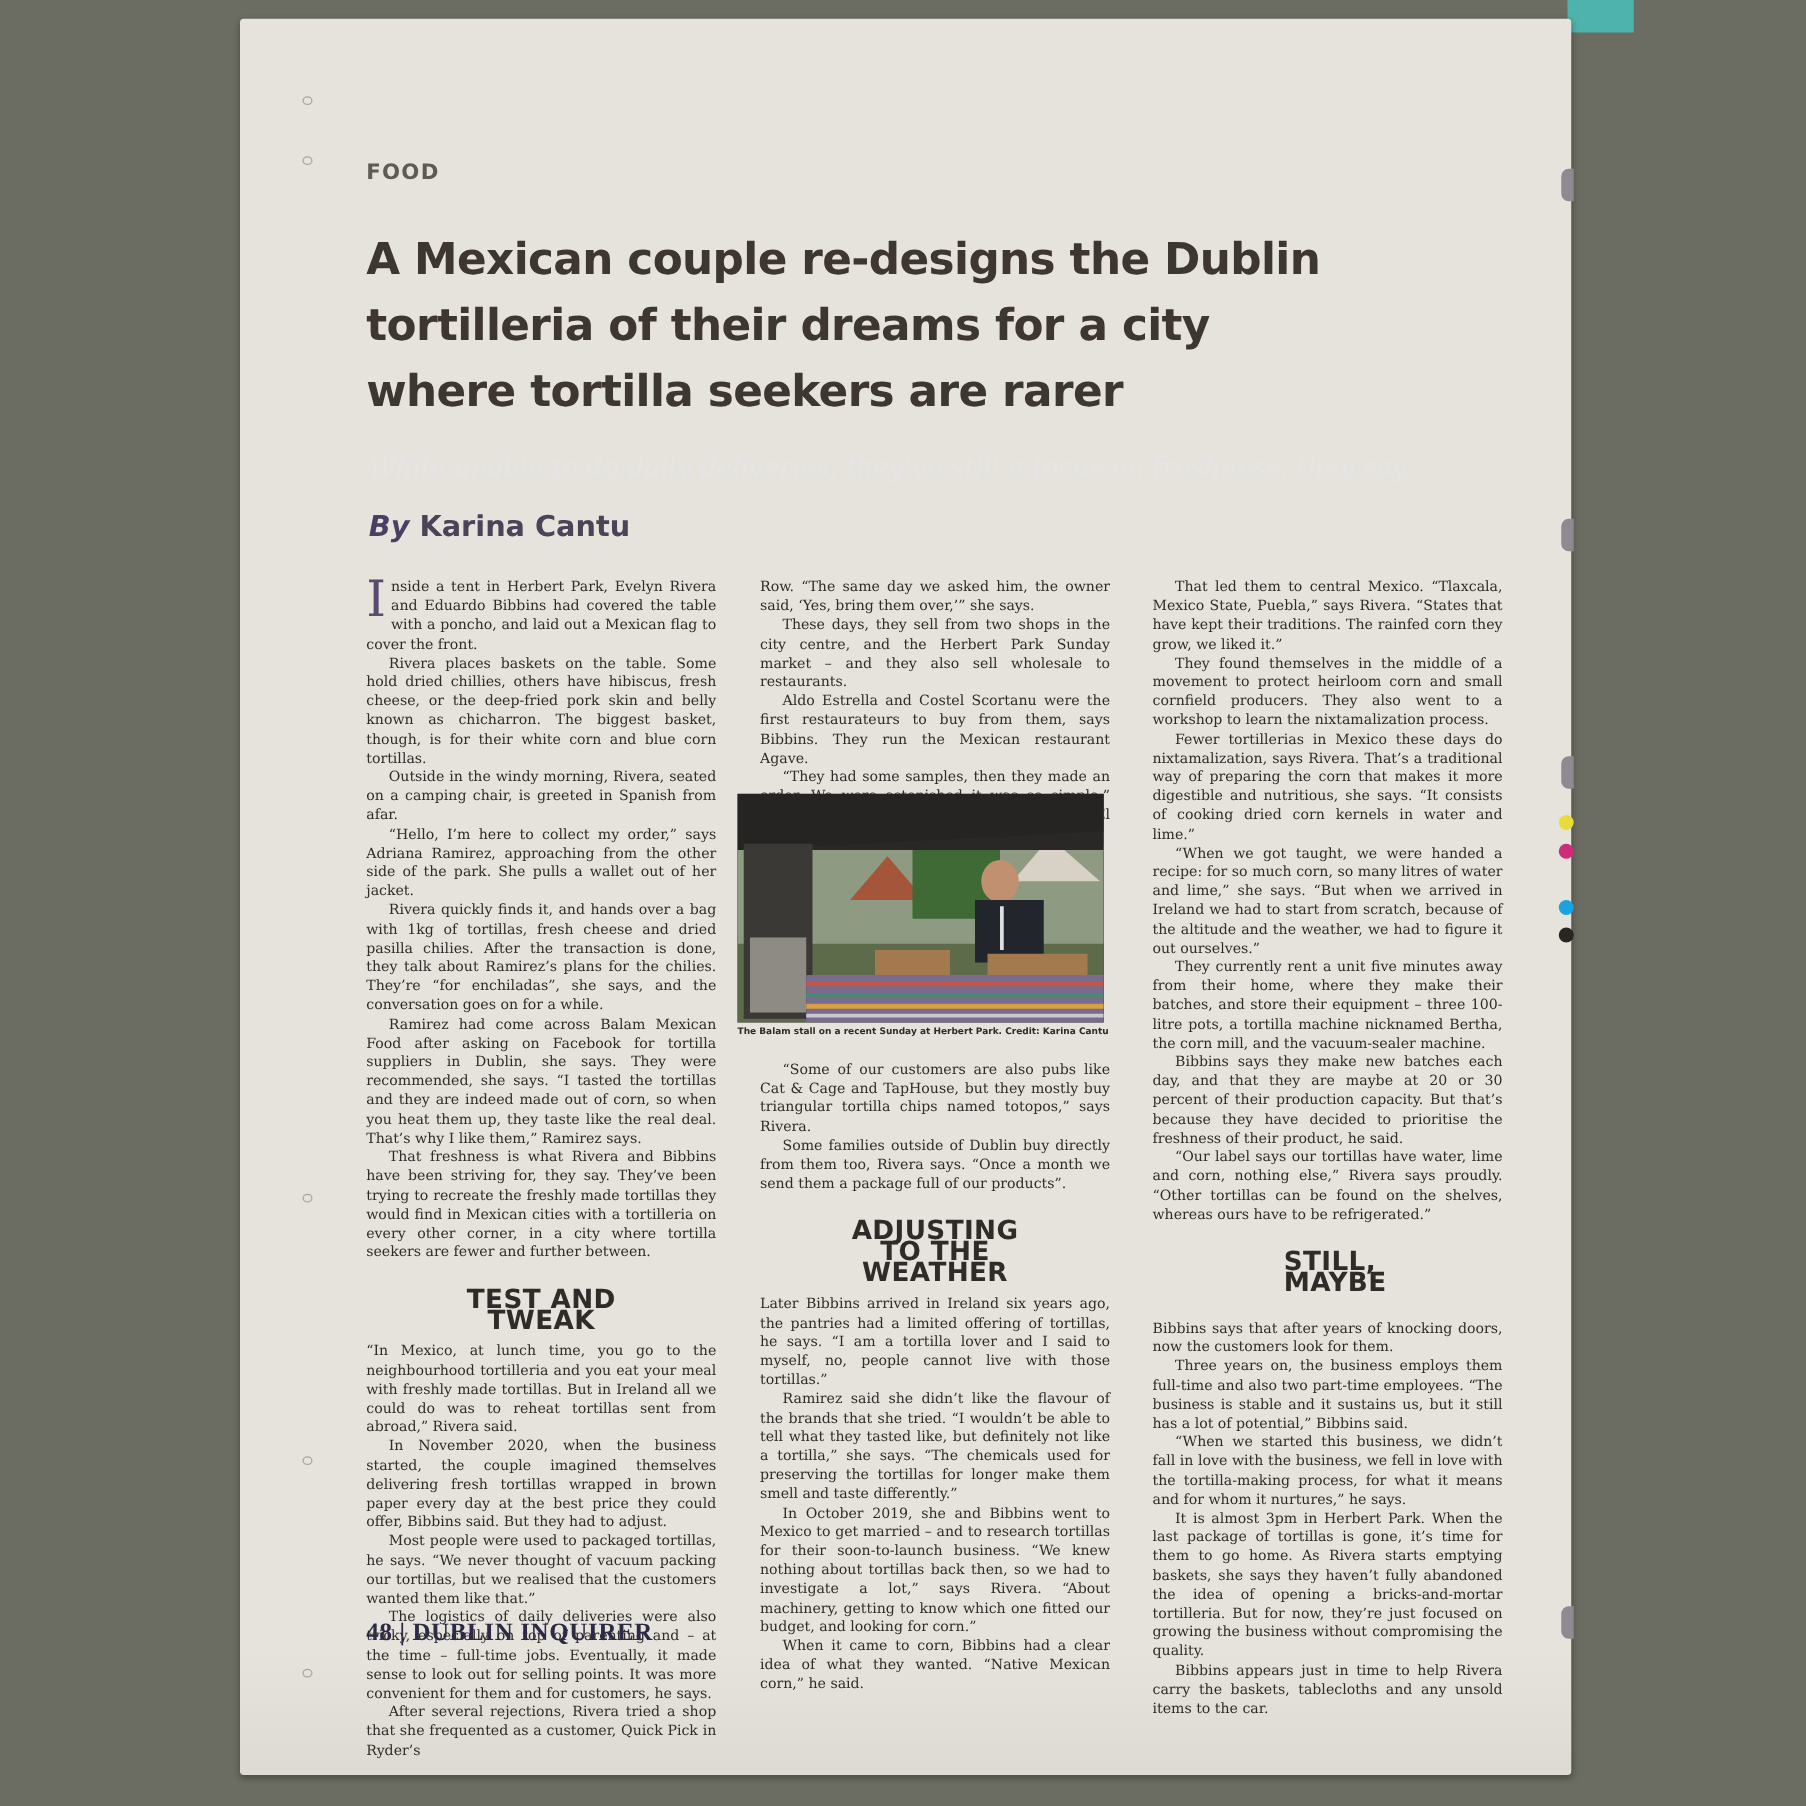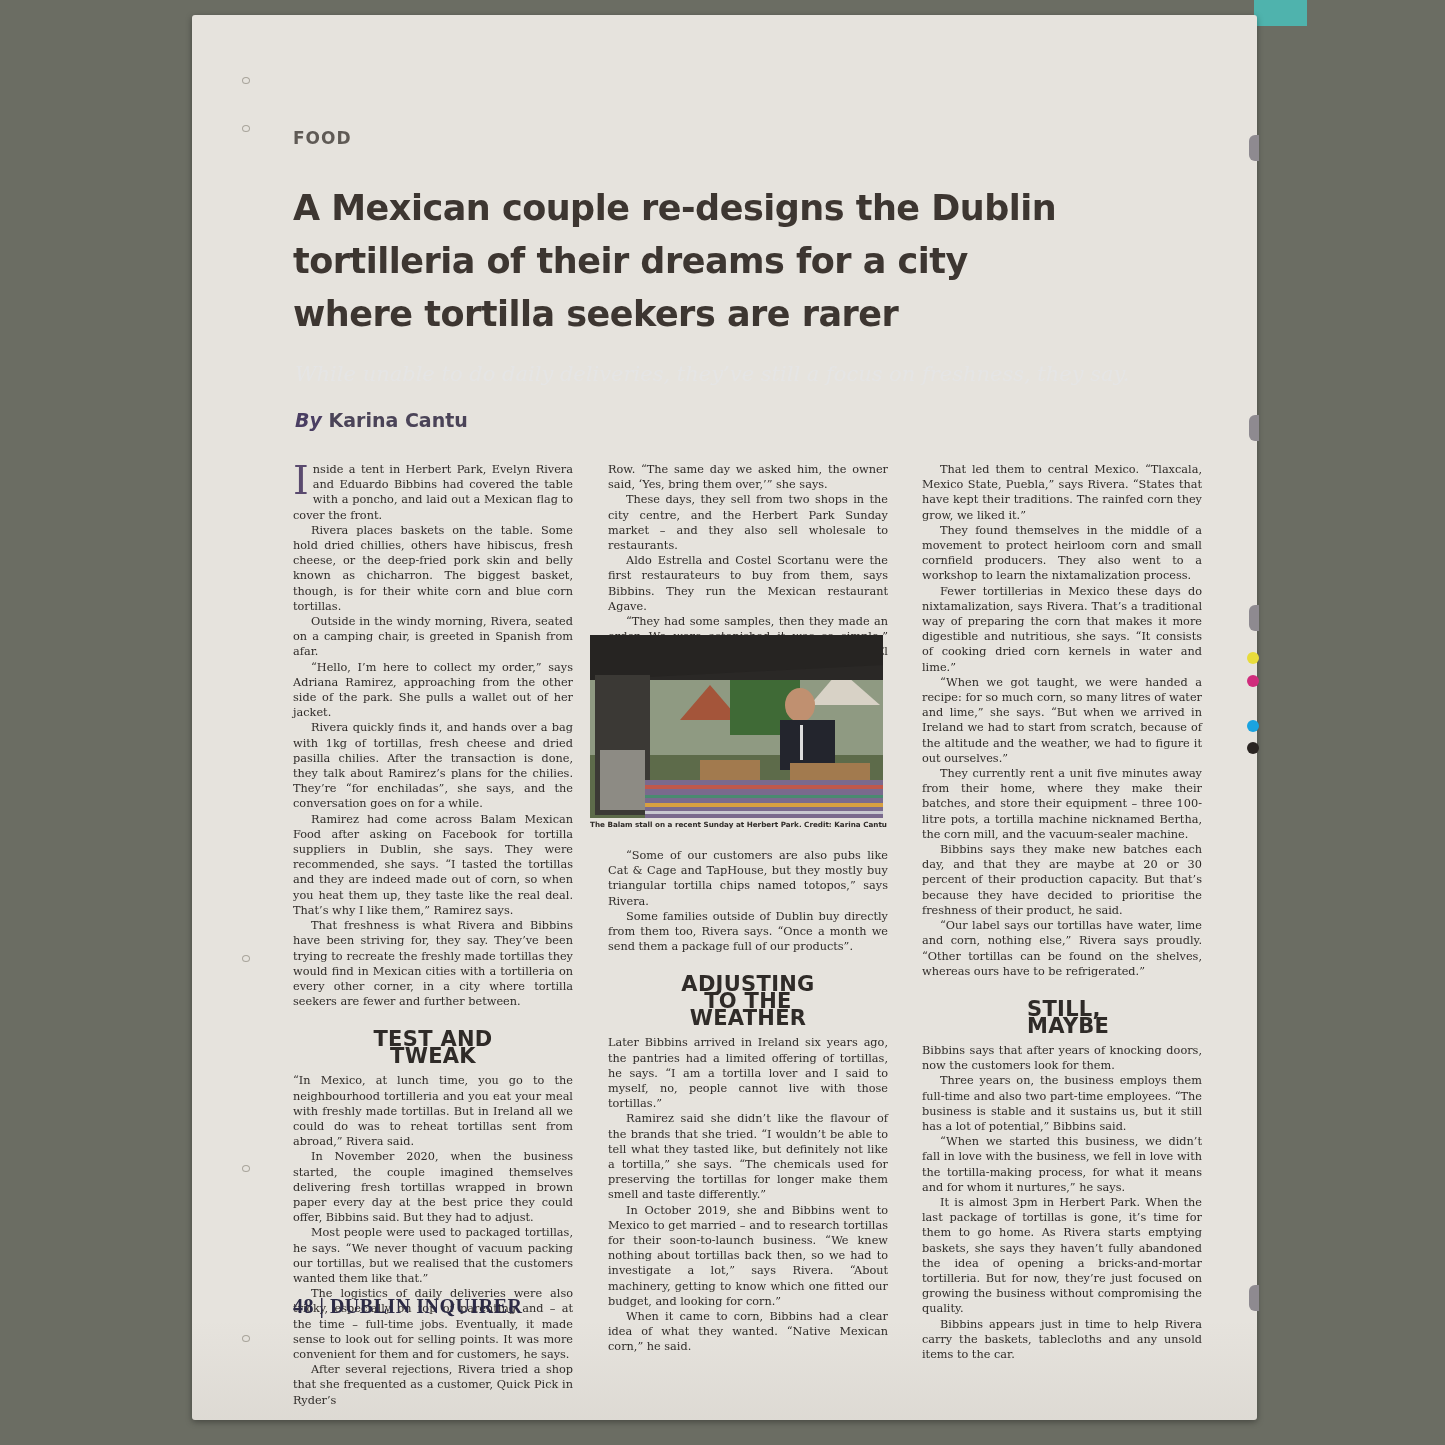--- a/index.html
+++ b/index.html
@@ -6,21 +6,21 @@
   body{width:1445px;height:1445px;background:#6b6d63;position:relative;overflow:hidden;font-family:"DejaVu Serif",serif;}
   .teal-strip{position:absolute;left:1254px;top:0;width:53px;height:26px;background:#4fb3ad;}
   .paper{position:absolute;left:192px;top:15px;width:1065px;height:1405px;background:#e6e3dd;border-radius:3px;box-shadow:0 2px 6px rgba(0,0,0,.35);}
   .paper::after{content:"";position:absolute;left:0;right:0;bottom:0;height:100px;background:linear-gradient(to bottom,rgba(0,0,0,0),rgba(120,110,100,.08));}
   .punch{position:absolute;left:50px;width:6px;height:5px;border:1px solid #a9a59c;border-radius:50%;}
   .tab-mark{position:absolute;right:-2px;width:10px;height:26px;background:#8e8a90;border-radius:6px 0 0 6px;}
   .cmyk{position:absolute;right:-2px;width:12px;height:12px;border-radius:50%;}
   .section{position:absolute;left:293px;top:128px;font-family:"DejaVu Sans",sans-serif;font-weight:bold;font-size:17px;color:#5f5a55;letter-spacing:1px;}
   .headline{position:absolute;left:293px;top:182px;width:900px;font-family:"DejaVu Sans",sans-serif;font-weight:bold;font-size:35px;line-height:53px;color:#3d3631;letter-spacing:-0.5px;}
   .deck{position:absolute;left:295px;top:362px;font-family:"DejaVu Serif",serif;font-style:italic;font-size:21px;color:#e5e5e5;}
-  .byline{position:absolute;left:295px;top:409px;font-family:"DejaVu Sans",sans-serif;font-weight:bold;font-size:19px;color:#4b4458;}
+  .byline{position:absolute;left:295px;top:409px;font-family:"DejaVu Sans",sans-serif;font-weight:bold;font-size:23px;color:#4b4458;}
   .byline .by{font-style:italic;color:#4a3e62;}
   .col{position:absolute;width:280px;font-size:11.3px;line-height:15.2px;color:#2f2b28;text-align:justify;}
   .col p{margin:0;text-indent:18px;}
   .col p.noind{text-indent:0;}
   .dropcap{float:left;font-size:40px;line-height:32px;color:#5a4a6e;margin:2px 4px 0 0;font-family:"DejaVu Serif",serif;}
   .subhead{font-family:"DejaVu Sans",sans-serif;font-weight:bold;font-size:21px;line-height:17px;text-align:center;color:#2f2b28;margin:0 0 6px 0;letter-spacing:.3px;}
   .photo{position:absolute;left:590px;top:635px;width:293px;height:183px;background:#2a2826;overflow:hidden;}
   .caption{position:absolute;left:590px;top:820px;width:300px;font-family:"DejaVu Sans",sans-serif;font-weight:bold;font-size:7.2px;color:#2f2b28;white-space:nowrap;}
   .folio{position:absolute;left:293px;top:1295px;font-family:Liberation Serif, serif;font-weight:bold;font-size:20px;color:#2c2a45;letter-spacing:.5px;}
 </style>
@@ -122,21 +122,21 @@
 
 <div class="col" style="left:922px;top:462px;">
   <p>That led them to central Mexico. “Tlaxcala, Mexico State, Puebla,” says Rivera. “States that have kept their traditions. The rainfed corn they grow, we liked it.”</p>
   <p>They found themselves in the middle of a movement to protect heirloom corn and small cornfield producers. They also went to a workshop to learn the nixtamalization process.</p>
   <p>Fewer tortillerias in Mexico these days do nixtamalization, says Rivera. That’s a traditional way of preparing the corn that makes it more digestible and nutritious, she says. “It consists of cooking dried corn kernels in water and lime.”</p>
   <p>“When we got taught, we were handed a recipe: for so much corn, so many litres of water and lime,” she says. “But when we arrived in Ireland we had to start from scratch, because of the altitude and the weather, we had to figure it out ourselves.”</p>
   <p>They currently rent a unit five minutes away from their home, where they make their batches, and store their equipment – three 100-litre pots, a tortilla machine nicknamed Bertha, the corn mill, and the vacuum-sealer machine.</p>
   <p>Bibbins says they make new batches each day, and that they are maybe at 20 or 30 percent of their production capacity. But that’s because they have decided to prioritise the freshness of their product, he said.</p>
   <p>“Our label says our tortillas have water, lime and corn, nothing else,” Rivera says proudly. “Other tortillas can be found on the shelves, whereas ours have to be refrigerated.”</p>
   <div style="height:22px"></div>
-  <div class="subhead" style="width:70px;margin:0 auto 8px auto;">STILL, MAYBE</div>
+  <div class="subhead" style="width:70px;margin:0 auto 20px auto;">STILL, MAYBE</div>
   <p class="noind">Bibbins says that after years of knocking doors, now the customers look for them.</p>
   <p>Three years on, the business employs them full-time and also two part-time employees. “The business is stable and it sustains us, but it still has a lot of potential,” Bibbins said.</p>
   <p>“When we started this business, we didn’t fall in love with the business, we fell in love with the tortilla-making process, for what it means and for whom it nurtures,” he says.</p>
   <p>It is almost 3pm in Herbert Park. When the last package of tortillas is gone, it’s time for them to go home. As Rivera starts emptying baskets, she says they haven’t fully abandoned the idea of opening a bricks-and-mortar tortilleria. But for now, they’re just focused on growing the business without compromising the quality.</p>
   <p>Bibbins appears just in time to help Rivera carry the baskets, tablecloths and any unsold items to the car.</p>
 </div>
 
 <div class="folio">
   <span>48</span>
   <span>|</span>

